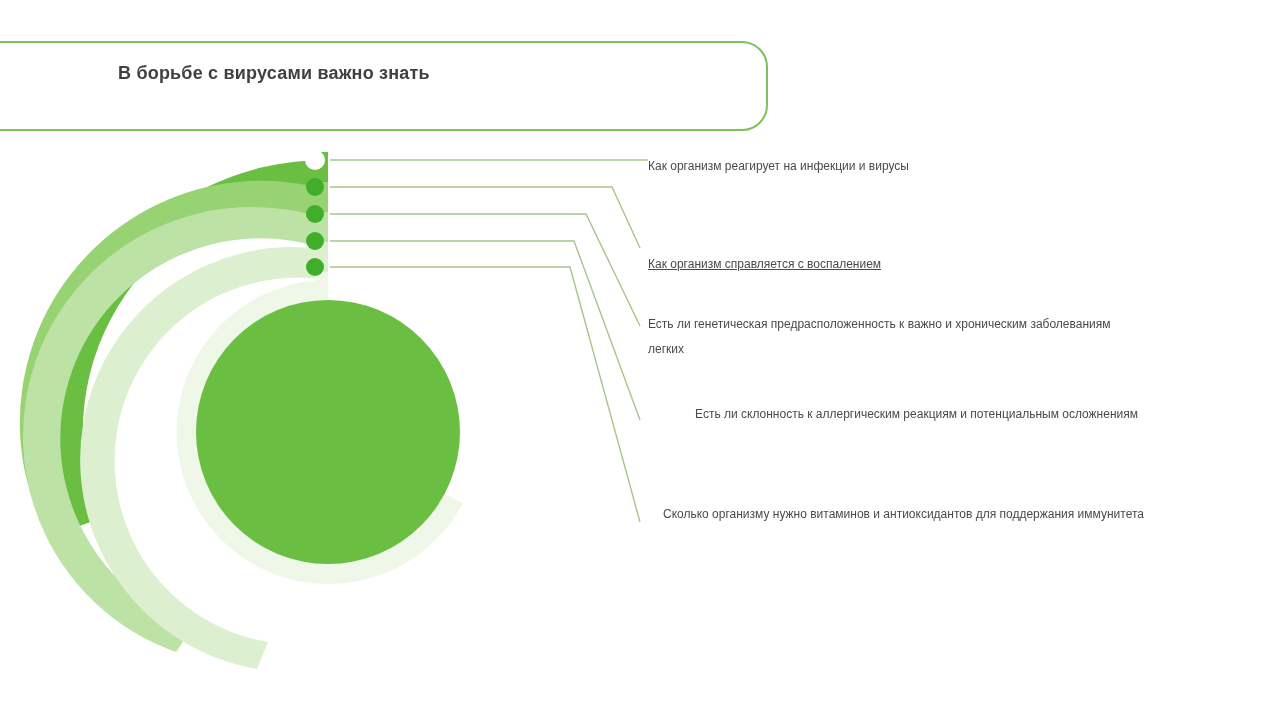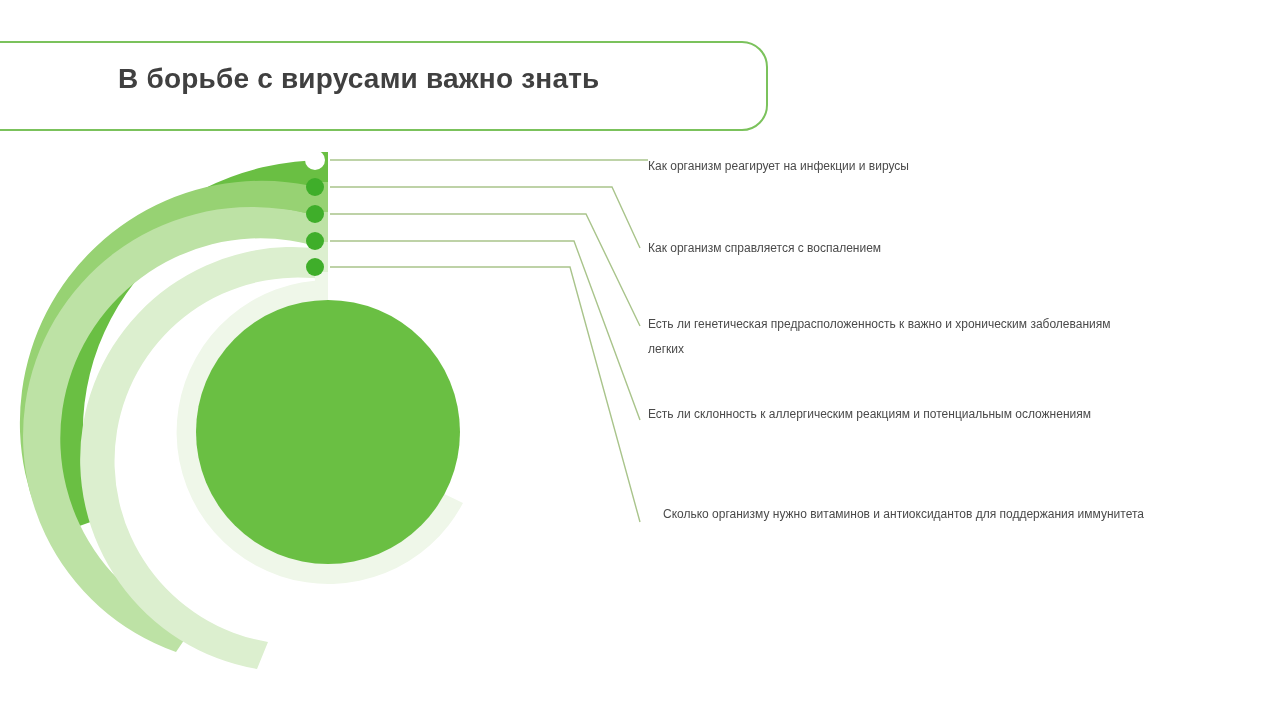--- a/index.html
+++ b/index.html
@@ -25,21 +25,21 @@
     box-sizing: border-box;
     border: 2px solid #7bc25c;
     border-top-right-radius: 26px;
     border-bottom-right-radius: 26px;
     background: #ffffff;
   }
   #title-text {
     position: absolute;
     left: 118px;
     top: 63px;
-    font-size: 28px;
+    font-size: 18px;
     font-weight: bold;
     color: #404040;
     letter-spacing: 0.2px;
     white-space: nowrap;
   }
 
   
   #ring-graphic {
     position: absolute;
     left: 0;
@@ -56,23 +56,23 @@
     width: 500px;
   }
   .item-text {
     position: absolute;
     font-size: 12px;
     line-height: 25px;
     color: #4a4a4a;
     width: 490px;
   }
   .item-text.i0 { top: 14px; }
-  .item-text.i1 { top: 96px; }
+  .item-text.i1 { top: 112px; text-decoration: underline; }
   .item-text.i2 { top: 172px; }
-  .item-text.i3 { top: 262px; }
+  .item-text.i3 { top: 262px; text-align: right; }
   .item-text.i4 { top: 362px; margin-left: 15px; }
 </style>
 </head>
 <body>
 
 <div id="title-banner"></div>
 <div id="title-text">В борьбе с вирусами важно знать</div>
 
 <svg id="ring-graphic" viewBox="0 0 660 590">
 

